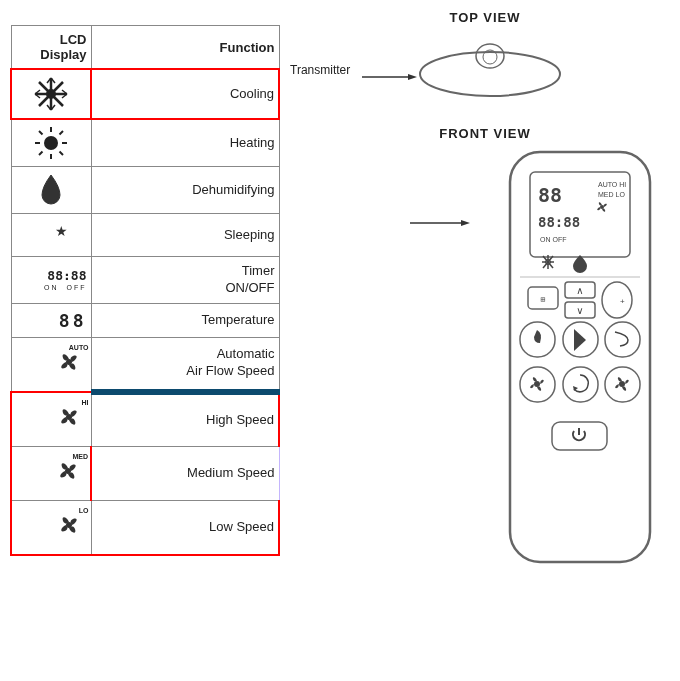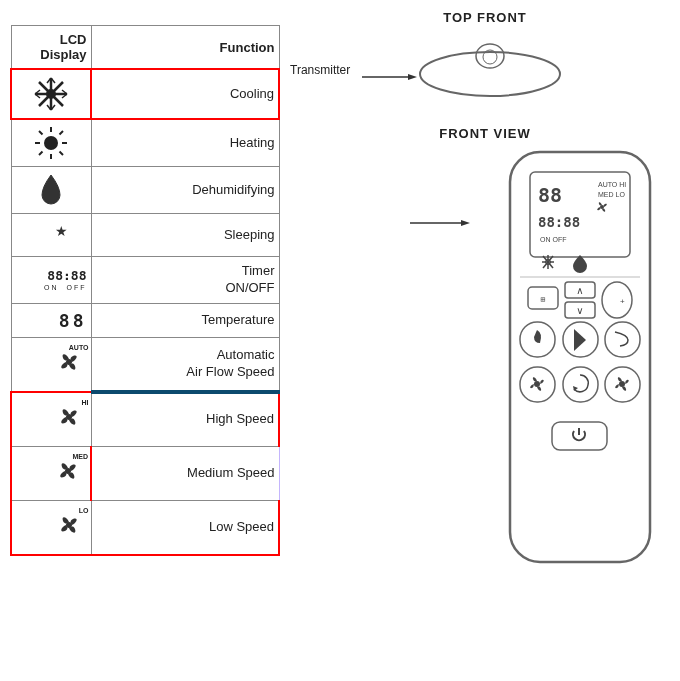--- a/index.html
+++ b/index.html
@@ -225,21 +225,21 @@
               <svg width="36" height="36" viewBox="0 0 36 36">
                 <circle cx="18" cy="18" r="3" fill="#333"></circle>
                 <path d="M18 15 C16 10 10 8 12 14 C14 18 16 16 18 15Z" fill="#333"></path>
                 <path d="M21 18 C26 16 28 10 22 12 C18 14 20 16 21 18Z" fill="#333"></path>
                 <path d="M18 21 C20 26 26 28 24 22 C22 18 20 20 18 21Z" fill="#333"></path>
                 <path d="M15 18 C10 20 8 26 14 24 C18 22 16 20 15 18Z" fill="#333"></path>
               </svg>
               <span style="position:absolute;top:0;right:-2px;font-size:7px;font-weight:bold;">HI</span>
             </div>
           </td>
-          <td class="func-cell" style="border-right: 2px solid red; border-top: 4px solid #0c4a6e; margin-top: 24px;">High Speed</td>
+          <td class="func-cell" style="border-right: 2px solid red; border-top: 6px solid #0c4a6e; margin-top: 24px;">High Speed</td>
         </tr>
 
         <tr>
           <td class="icon-cell" style="border-left: 2px solid red; border-right: 2px solid red;">
             <div style="position:relative;display:inline-block;">
               <svg width="36" height="36" viewBox="0 0 36 36">
                 <circle cx="18" cy="18" r="3" fill="#333"></circle>
                 <path d="M18 15 C16 10 10 8 12 14 C14 18 16 16 18 15Z" fill="#333"></path>
                 <path d="M21 18 C26 16 28 10 22 12 C18 14 20 16 21 18Z" fill="#333"></path>
                 <path d="M18 21 C20 26 26 28 24 22 C22 18 20 20 18 21Z" fill="#333"></path>
@@ -266,21 +266,21 @@
           </td>
           <td class="func-cell" style="border-right: 2px solid red; border-bottom: 2px solid red;">Low Speed</td>
         </tr>
       </tbody>
     </table>
   </div>
 
   <div class="right-panel">
 
     <div class="top-view-section">
-      <div class="view-label">TOP FRONT</div>
+      <div class="view-label">TOP VIEW</div>
       <div style="position:relative; height: 80px;">
 
         <div style="position:absolute; left: 0px; top: 32px; font-size:12px; white-space:nowrap;">Transmitter</div>
         <svg style="position:absolute; left: 72px; top: 40px;" width="55" height="12">
           <line x1="0" y1="6" x2="50" y2="6" stroke="#333" stroke-width="1.5"></line>
           <polygon points="46,3 55,6 46,9" fill="#333"></polygon>
         </svg>
 
         <svg style="position:absolute; left: 125px; top: 5px;" width="150" height="65">
 

